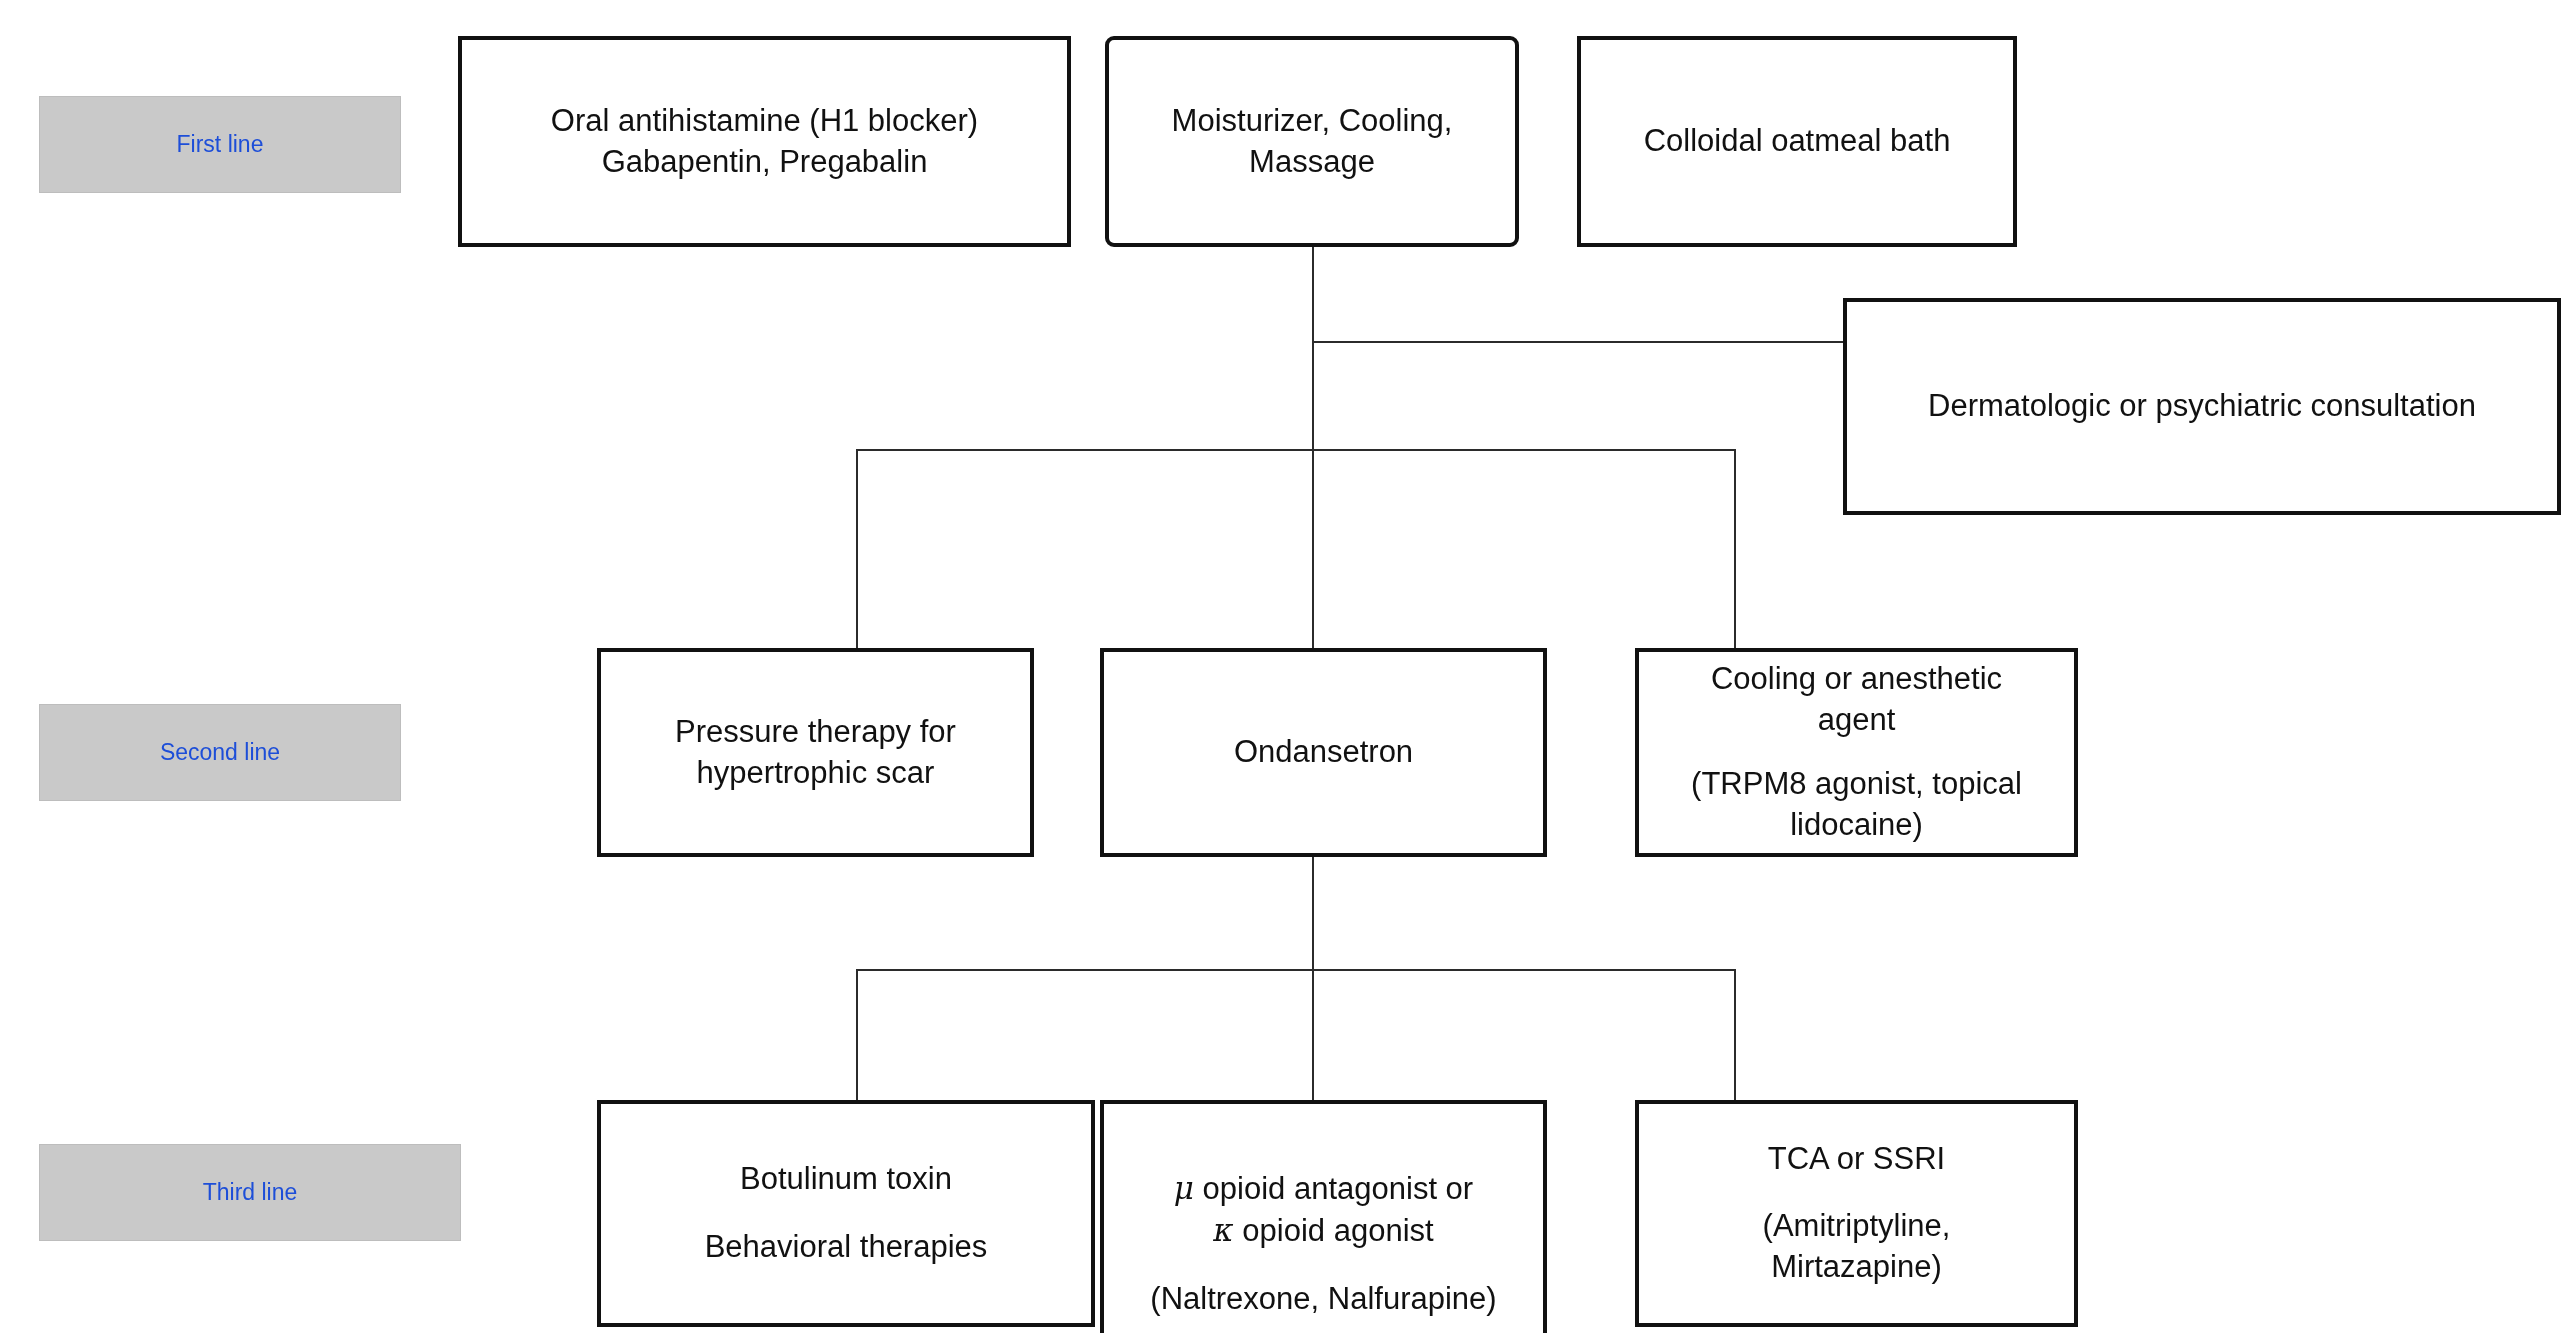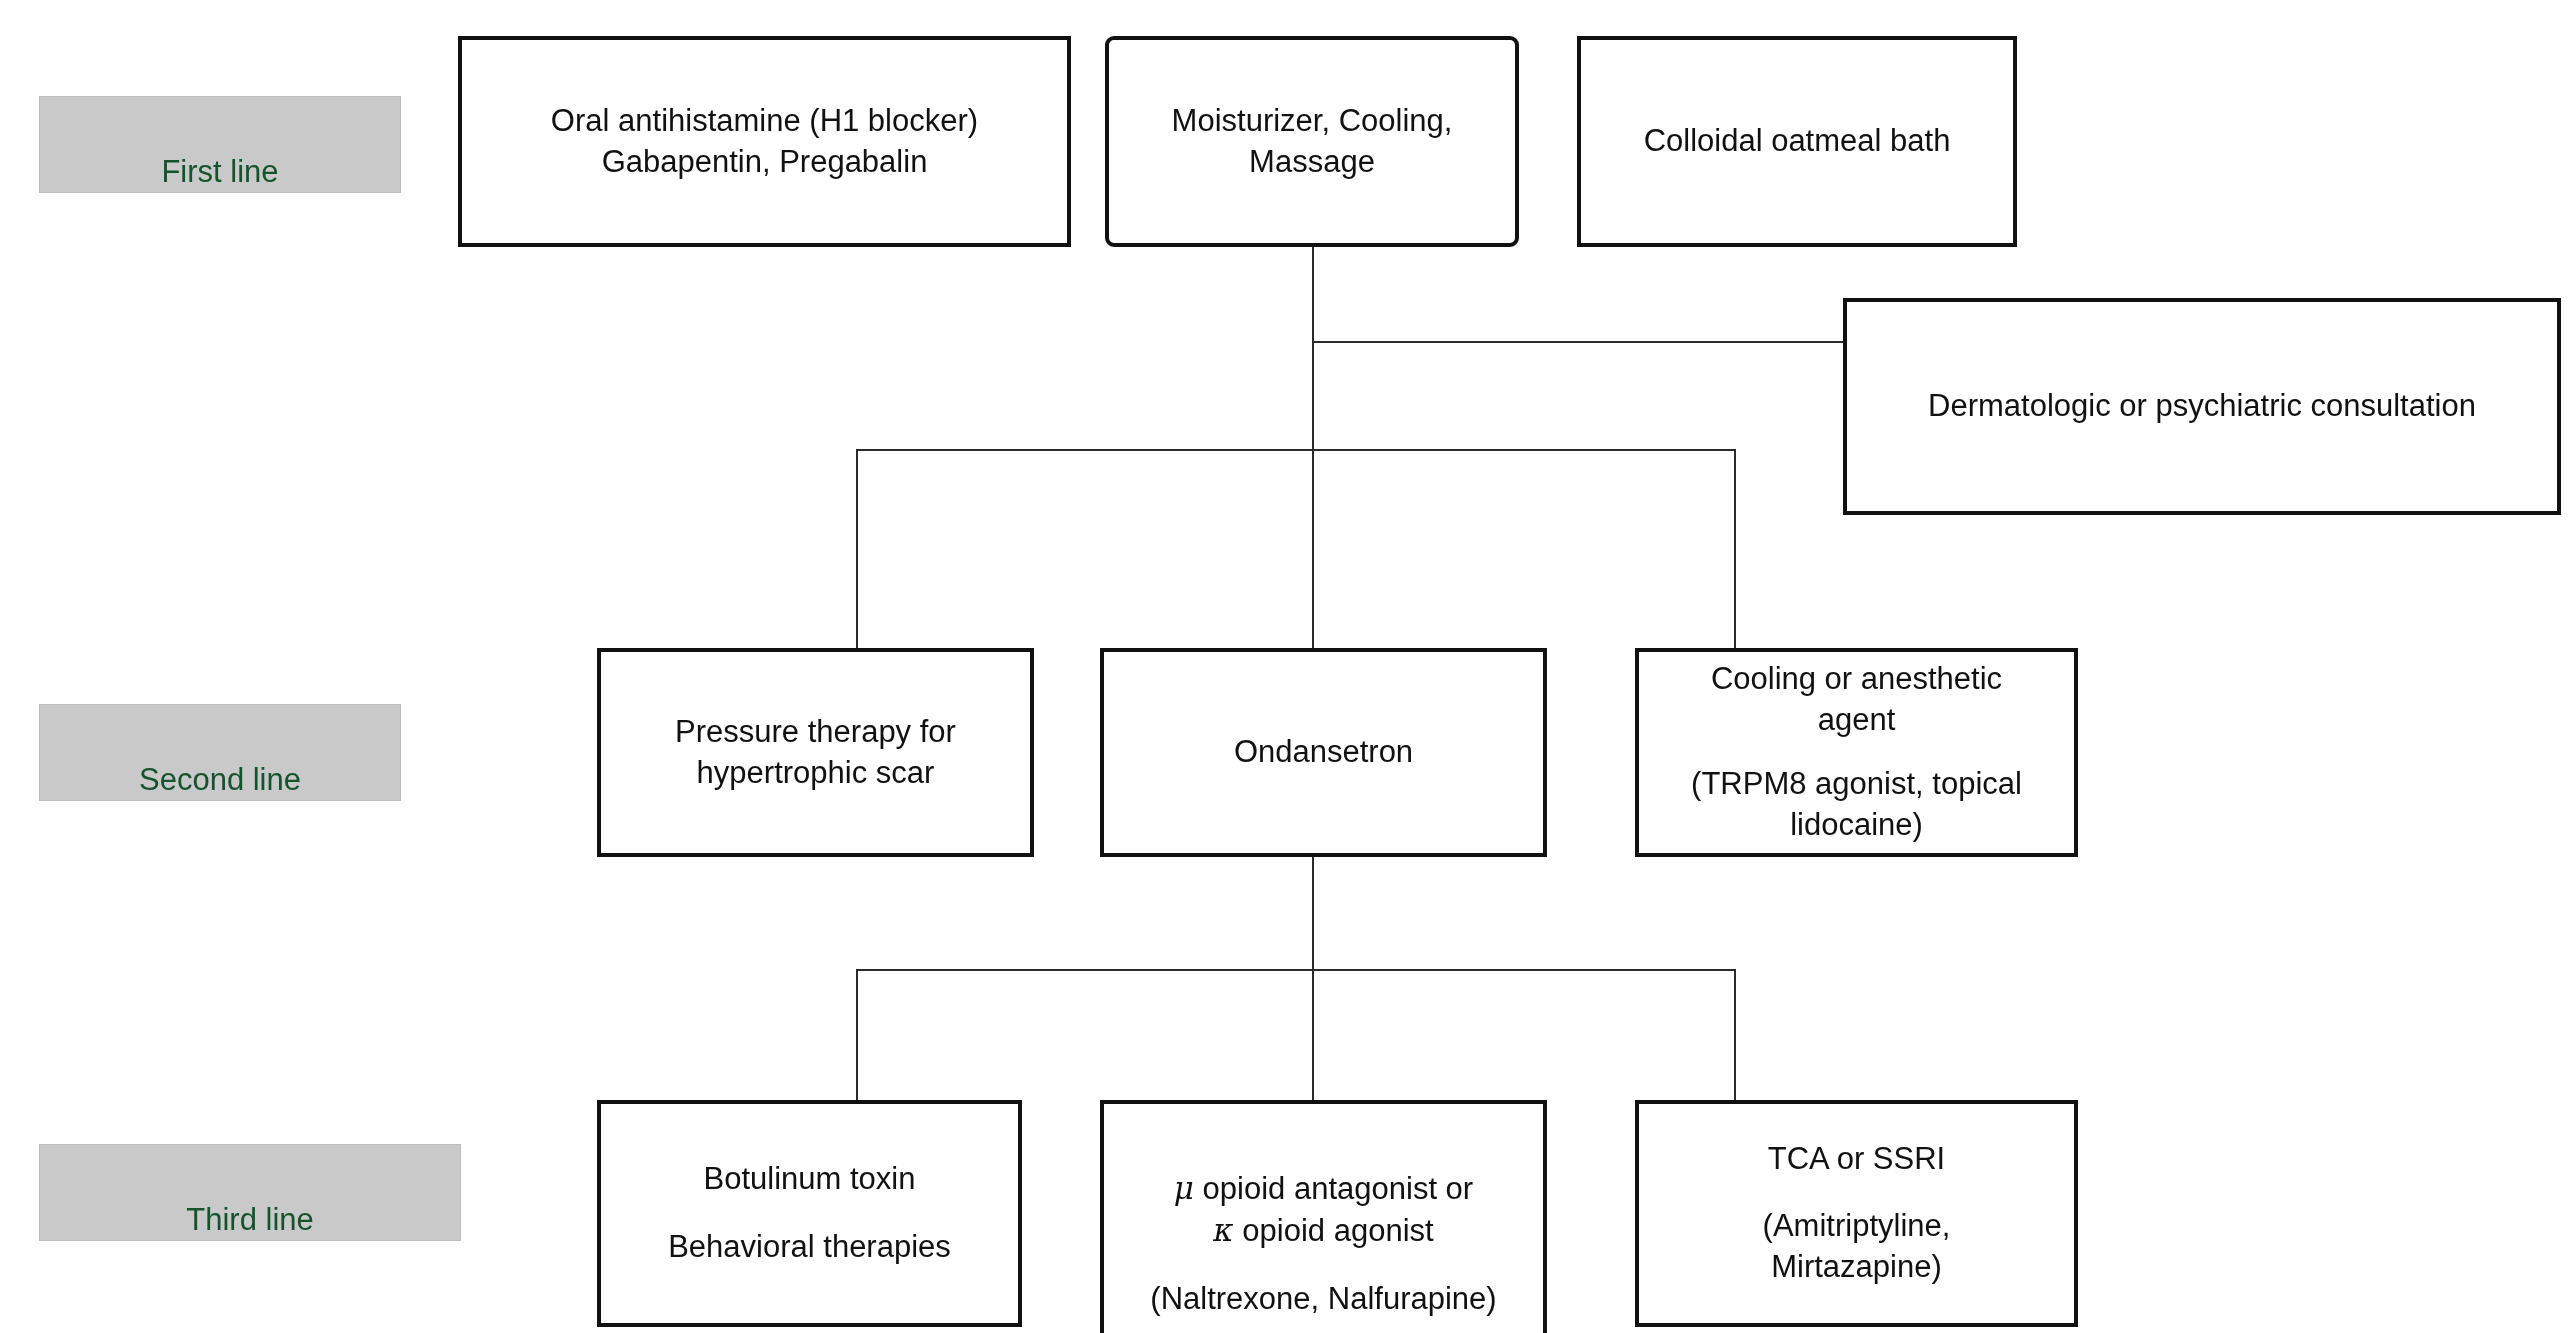--- a/index.html
+++ b/index.html
@@ -17,25 +17,25 @@
     height: 1333px;
     background: #ffffff;
     overflow: hidden;
   }
   
   .stage-label {
     position: absolute;
     background: #c9c9c9;
     border: 0.7px solid #bdbdbd;
     display: flex;
-    align-items: flex-end;
+    align-items: center;
     justify-content: center;
     text-align: center;
-    color: #14532d;
-    font-size: 31px;
+    color: #1d4ed8;
+    font-size: 23px;
     line-height: 1.25;
     box-sizing: border-box;
   }
   
   .node {
     position: absolute;
     background: #ffffff;
     border: 4.7px solid #111111;
     box-sizing: border-box;
     display: flex;
@@ -127,21 +127,21 @@
   </div>
 
   <div class="node" style="left:1635px; top:648px; width:443px; height:209px;">
     <span class="ln">Cooling or anesthetic</span>
     <span class="ln">agent</span>
     <span class="gap"></span>
     <span class="ln">(TRPM8 agonist, topical</span>
     <span class="ln">lidocaine)</span>
   </div>
 
-  <div class="node" style="left:597px; top:1100px; width:425px; height:227px;">
+  <div class="node" style="left:597px; top:1100px; width:498px; height:227px;">
     <span class="ln">Botulinum toxin</span>
     <span class="gap"></span>
     <span class="ln">Behavioral therapies</span>
   </div>
 
   <div class="node" style="left:1100px; top:1100px; width:447px; height:288px;">
     <span class="ln"><span class="greek">μ</span><span> opioid antagonist or</span></span>
     <span class="ln"><span class="greek">κ</span><span> opioid agonist</span></span>
     <span class="gap"></span>
     <span class="ln">(Naltrexone, Nalfurapine)</span>

